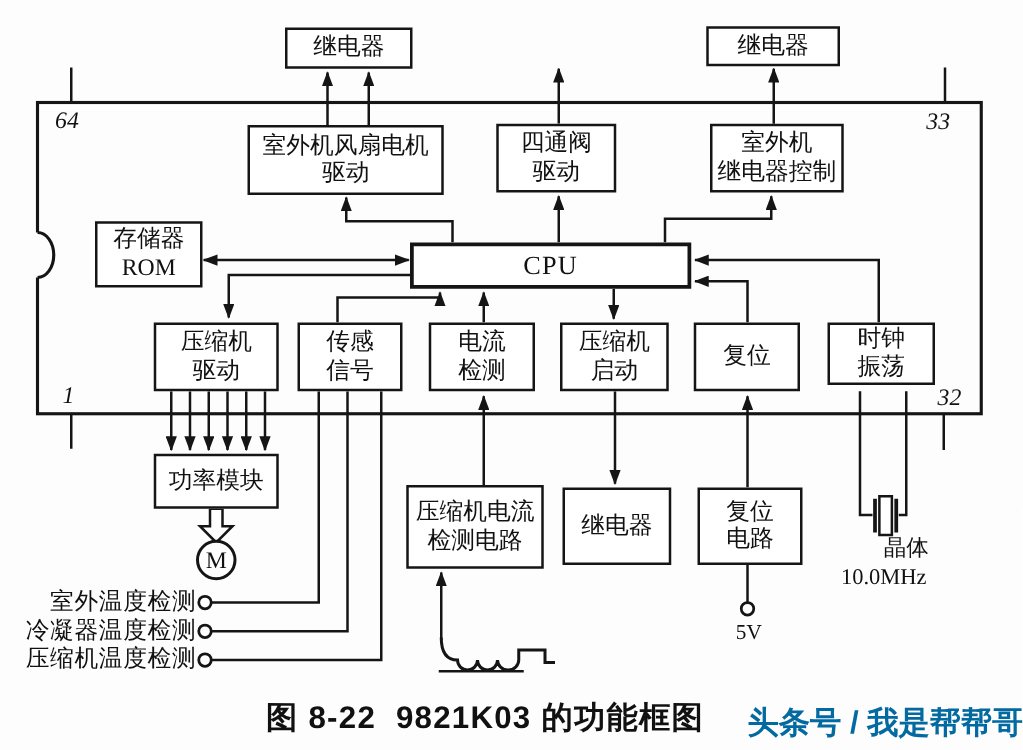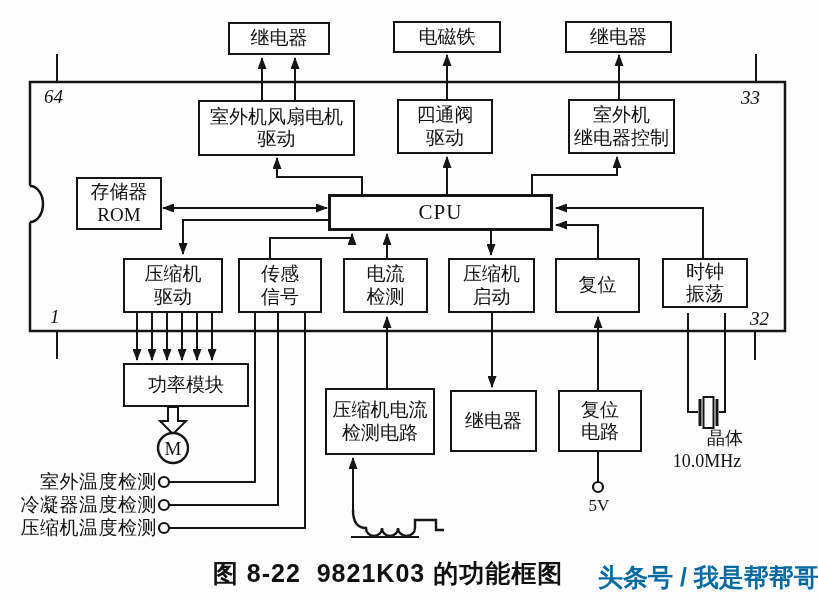--- a/index.html
+++ b/index.html
@@ -113,23 +113,20 @@
 
     <g stroke="#151515" stroke-width="2.4" fill="none">
       <path d="M353,510 Q353,528 366,528 A8,8 0 0 0 382,528 A8,8 0 0 0 398,528 A8.5,8 0 0 0 415,528 L415,520 L436,520 L436,530 L444,530"></path>
       <path d="M351,537 H419" stroke-width="2"></path>
     </g>
   </svg>
 
   <div class="box" style="left:228px;top:22px;width:102px;height:33px">
     <span>继电器</span>
   </div>
-  <div class="box" style="left:393px;top:21px;width:108px;height:32px">
-    <span>电磁铁</span>
-  </div>
   <div class="box" style="left:565px;top:21px;width:107px;height:32px">
     <span>继电器</span>
   </div>
 
   <div class="box" style="left:198px;top:100px;width:157px;height:56px">
     <span>室外机风扇电机</span>
     <span>驱动</span>
   </div>
   <div class="box" style="left:397px;top:99px;width:96px;height:55px">
     <span>四通阀</span>
@@ -170,21 +167,21 @@
   <div class="box" style="left:662px;top:258px;width:86px;height:50px">
     <span>时钟</span>
     <span>振荡</span>
   </div>
 
   <div class="lbl pin" style="left:44px;top:87px">64</div>
   <div class="lbl pin" style="left:741px;top:88px">33</div>
   <div class="lbl pin" style="left:50px;top:307px">1</div>
   <div class="lbl pin" style="left:750px;top:309px">32</div>
 
-  <div class="box" style="left:123px;top:363px;width:126px;height:44px">
+  <div class="box" style="left:123px;top:363px;width:100px;height:44px">
     <span>功率模块</span>
   </div>
   <div class="lbl mlab" style="left:159px;top:439px">M</div>
 
   <div class="box" style="left:325px;top:388px;width:110px;height:67px">
     <span>压缩机电流</span>
     <span>检测电路</span>
   </div>
   <div class="box" style="left:450px;top:390px;width:87px;height:62px">
     <span>继电器</span>

